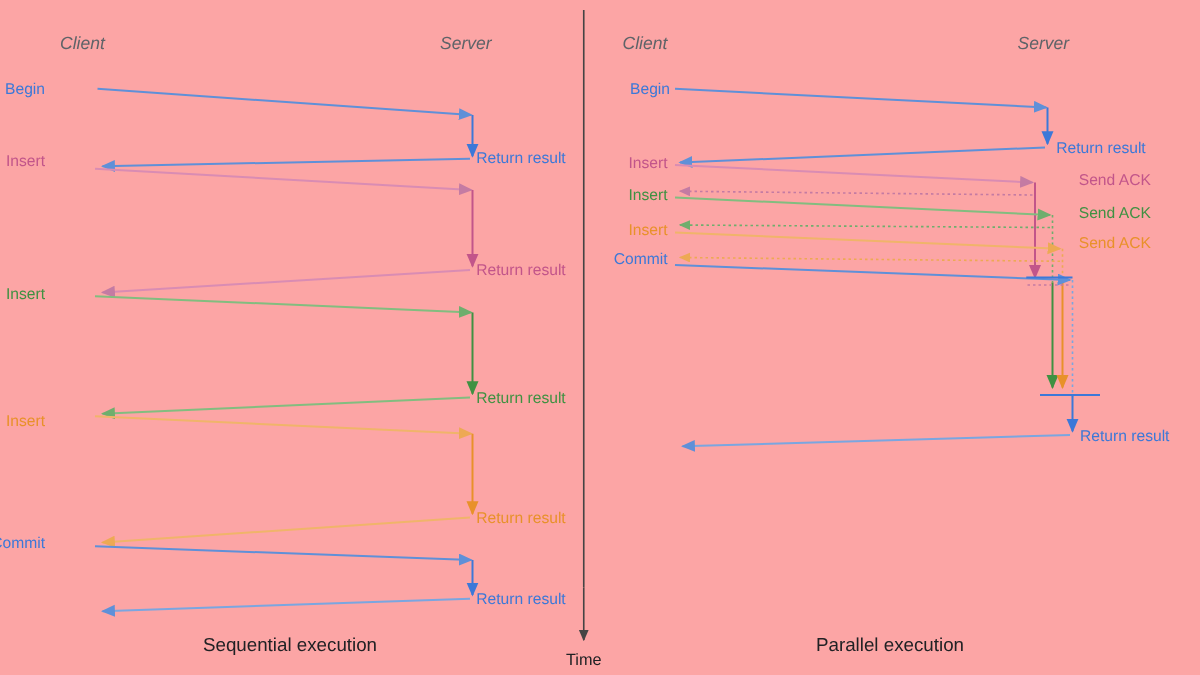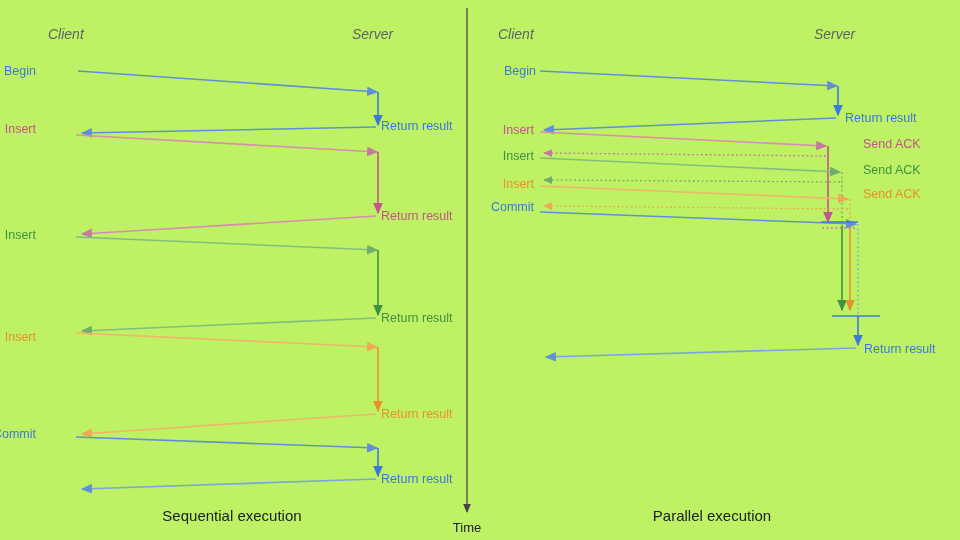--- a/index.html
+++ b/index.html
@@ -1,18 +1,18 @@
 <!DOCTYPE html>
 <html><head>
 <meta charset="utf-8">
 <style>
   html,body{margin:0;padding:0;background:#ffffff;}
   body{width:960px;height:540px;overflow:hidden;
        font-family:"Liberation Sans","DejaVu Sans",sans-serif;}
-  #stage{position:relative;width:960px;height:540px;background:#bef264;}
+  #stage{position:relative;width:960px;height:540px;background:#fca5a5;}
   svg{display:block;position:absolute;top:0;left:0;}
   text{font-family:"Liberation Sans","DejaVu Sans",sans-serif;}
   .lane-head{font-size:14px;font-style:italic;fill:#5f6368;}
   .msg-label{font-size:12.5px;}
   .panel-caption{font-size:15px;fill:#202124;}
   .time-label{font-size:13px;fill:#202124;}
 </style>
 </head>
 <body>
 

